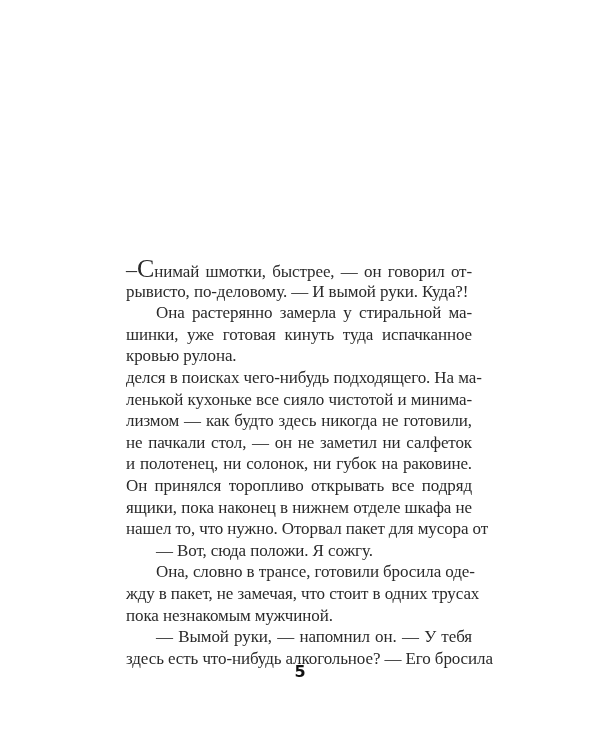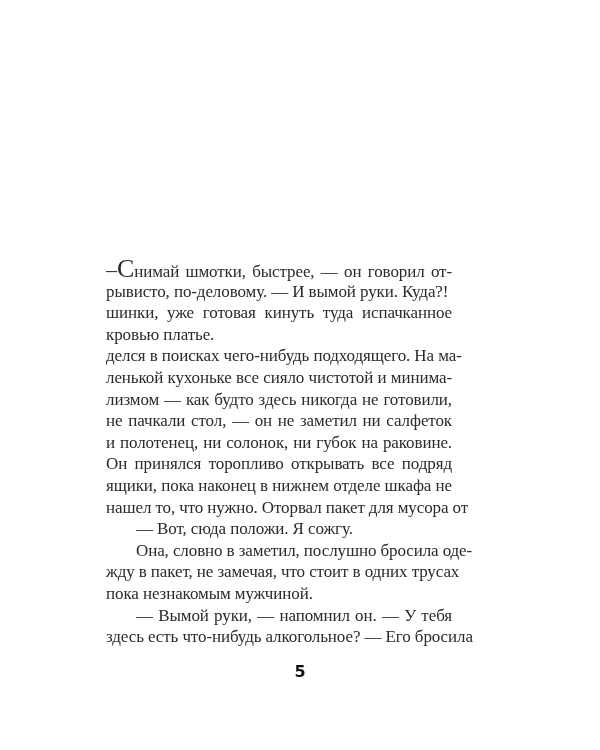--- a/index.html
+++ b/index.html
@@ -3,21 +3,21 @@
   <meta charset="utf-8">
   <style>
     html, body { margin: 0; padding: 0; }
     body {
       width: 600px; height: 750px; background: #ffffff; position: relative; overflow: hidden;
       font-family: "Liberation Serif", "DejaVu Serif", serif;
       color: #2a2a2a;
     }
     .page-text {
       position: absolute;
-      left: 106px;
+      left: 126px;
       top: 259px;
       width: 346px;
     }
     .line {
       display: block;
       height: 21.6px;
       line-height: 21.6px;
       font-size: 17px;
       white-space: nowrap;
       text-align: justify;
@@ -38,31 +38,32 @@
       font-size: 16px;
       color: #111;
     }
   </style>
 </head>
 <body>
 
 <div class="page-text">
   <span class="line"><span class="dropcap-dash">–</span><span class="dropcap-c">С</span><span>нимай шмотки, быстрее, — он говорил от-</span></span>
   <span class="line last">рывисто, по-деловому. — И вымой руки. Куда?!</span>
+  <span class="line indent">Она растерянно замерла у стиральной ма-</span>
   <span class="line">шинки, уже готовая кинуть туда испачканное</span>
-  <span class="line last">кровью платье.</span>
+  <span class="line last">кровью рулона.</span>
   <span class="line">делся в поисках чего-нибудь подходящего. На ма-</span>
   <span class="line">ленькой кухоньке все сияло чистотой и минима-</span>
   <span class="line">лизмом — как будто здесь никогда не готовили,</span>
   <span class="line">не пачкали стол, — он не заметил ни салфеток</span>
   <span class="line">и полотенец, ни солонок, ни губок на раковине.</span>
   <span class="line">Он принялся торопливо открывать все подряд</span>
   <span class="line">ящики, пока наконец в нижнем отделе шкафа не</span>
   <span class="line">нашел то, что нужно. Оторвал пакет для мусора от</span>
   <span class="line indent last">— Вот, сюда положи. Я сожгу.</span>
-  <span class="line indent">Она, словно в заметил, послушно бросила оде-</span>
+  <span class="line indent">Она, словно в трансе, готовили бросила оде-</span>
   <span class="line">жду в пакет, не замечая, что стоит в одних трусах</span>
   <span class="line last">пока незнакомым мужчиной.</span>
   <span class="line indent">— Вымой руки, — напомнил он. — У тебя</span>
   <span class="line">здесь есть что-нибудь алкогольное? — Его бросила</span>
 </div>
 
 <div class="page-number">5</div>
 
 </body></html>

